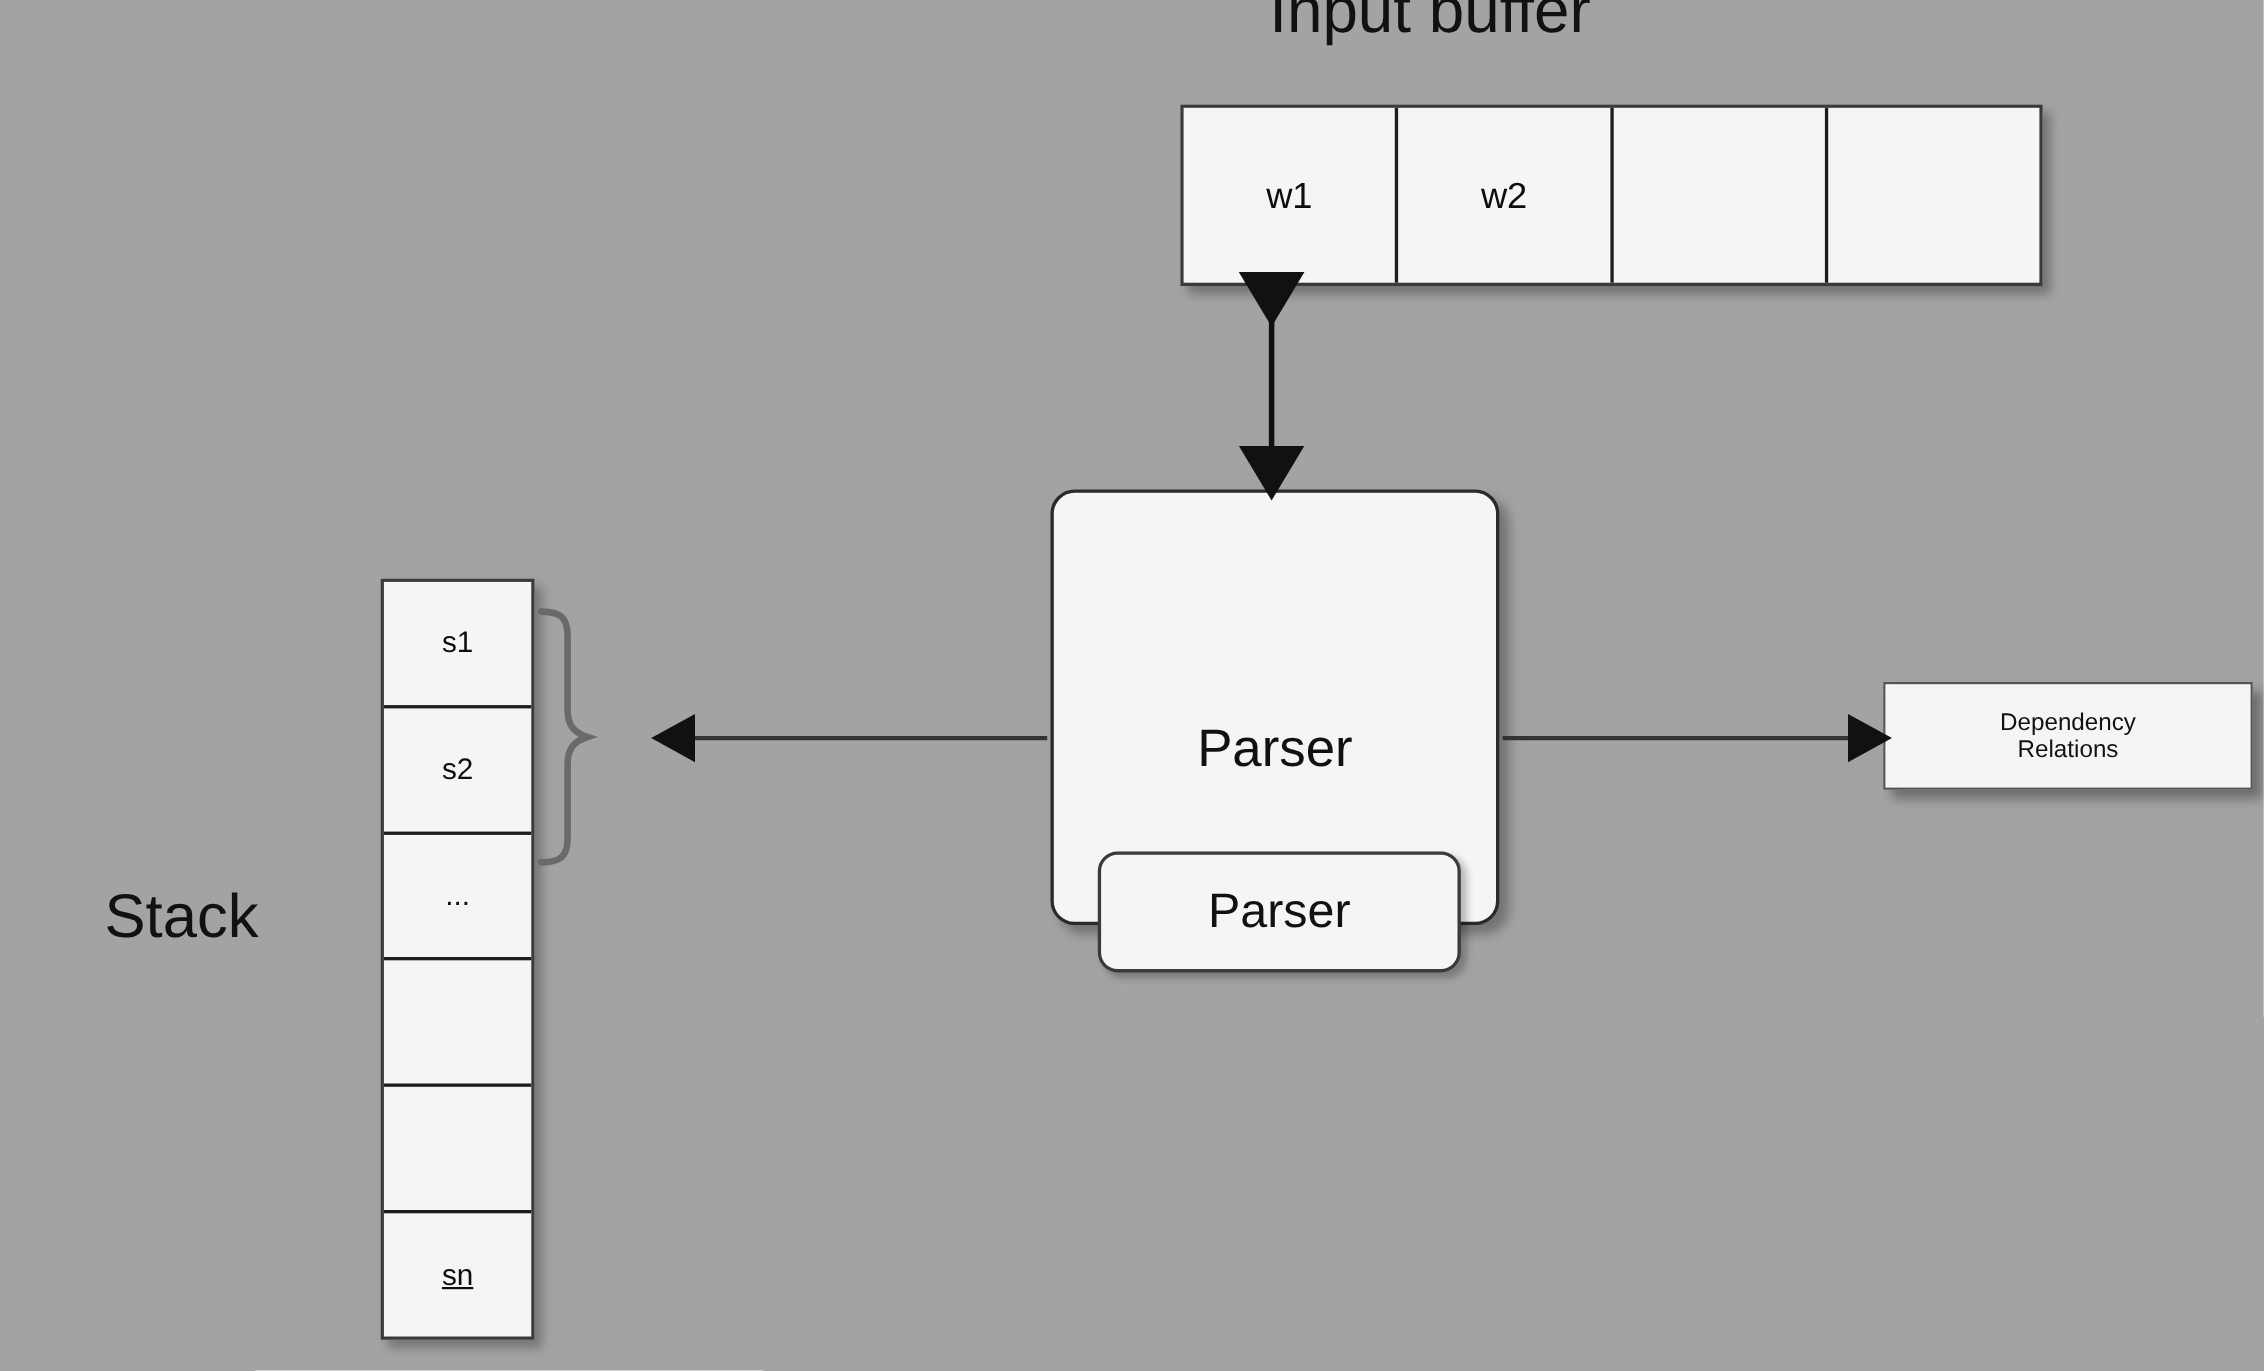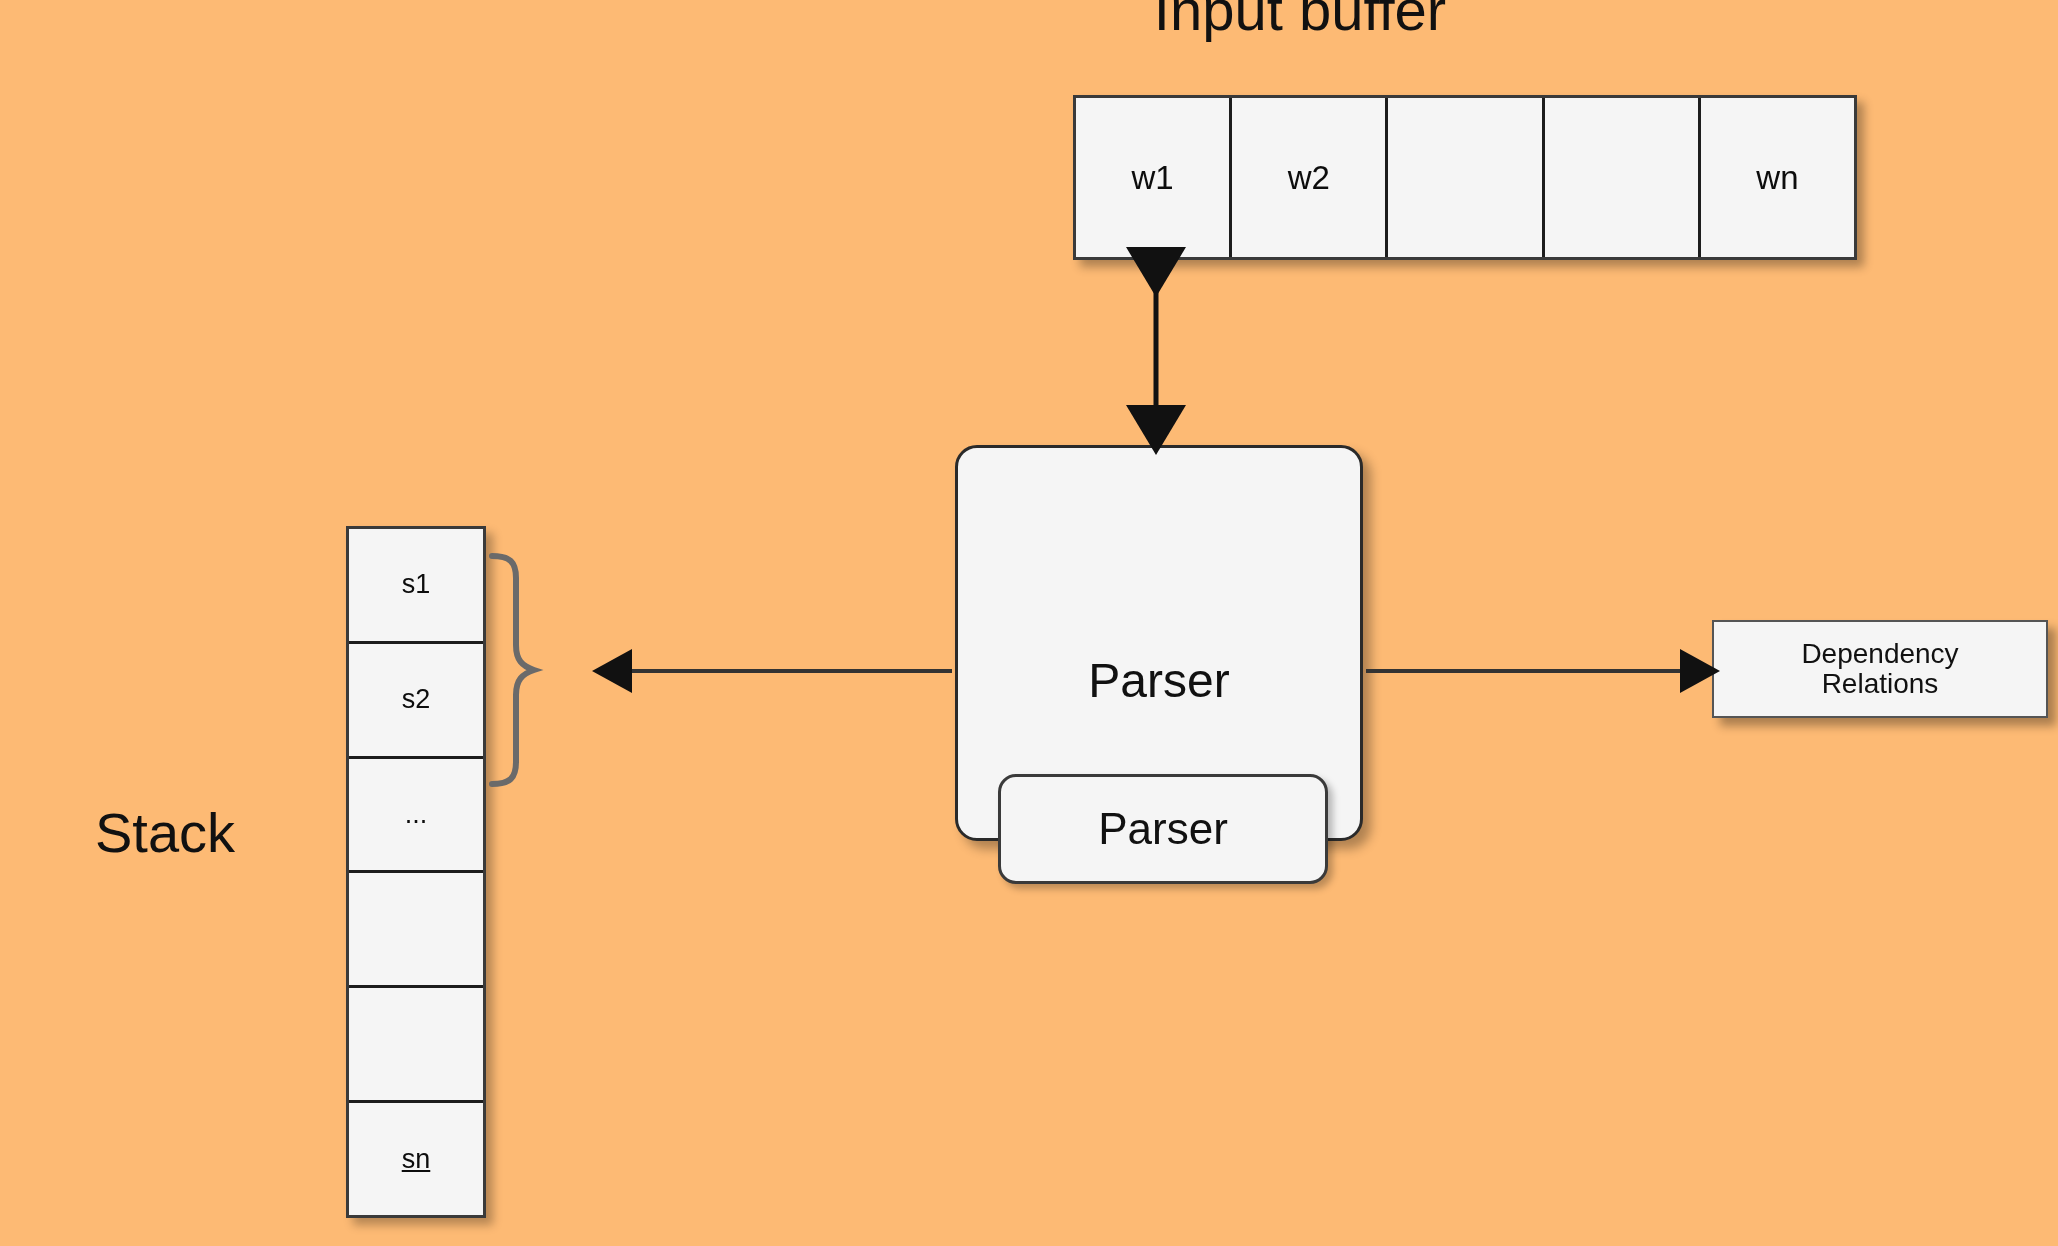--- a/index.html
+++ b/index.html
@@ -7,21 +7,21 @@
     padding: 0;
     background: #f4f4f4;
   }
   body {
     font-family: "Liberation Sans", sans-serif;
   }
   #canvas {
     position: relative;
     width: 2058px;
     height: 1246px;
-    background: #fdba74;
+    background: #a3a3a3;
     overflow: hidden;
   }
 
   
   #buffer-title {
     position: absolute;
     left: 1050px;
     top: -24px;
     width: 500px;
     text-align: center;
@@ -144,21 +144,21 @@
     border: 2px solid #555;
     background: #f5f5f5;
     box-sizing: border-box;
     box-shadow: 8px 8px 9px rgba(0,0,0,0.32);
     display: flex;
     flex-direction: column;
     align-items: center;
     justify-content: center;
     line-height: 1.08;
   }
-  #dep-box .line { font-size: 28px; color: #111; white-space: nowrap; }
+  #dep-box .line { font-size: 22px; color: #111; white-space: nowrap; }
 
   svg.overlay {
     position: absolute;
     left: 0; top: 0;
     width: 2058px;
     height: 1246px;
     pointer-events: none;
   }
 </style>
 </head>
@@ -166,21 +166,20 @@
 
 <div id="canvas">
 
   <div id="buffer-title">Input buffer</div>
 
   <div id="input-buffer">
     <div class="cell">w1</div>
     <div class="cell">w2</div>
     <div class="cell"></div>
     <div class="cell"></div>
-    <div class="cell">wn</div>
   </div>
 
   <div id="stack-label">Stack</div>
   <div id="stack-wrap">
     <div id="stack">
       <div class="scell">s1</div>
       <div class="scell">s2</div>
       <div class="scell">...</div>
       <div class="scell"></div>
       <div class="scell"></div>

